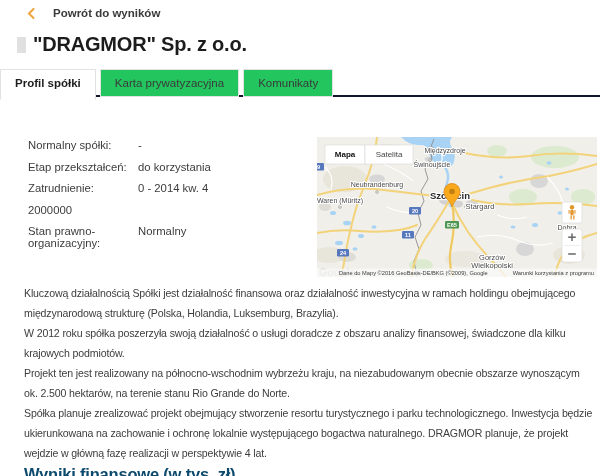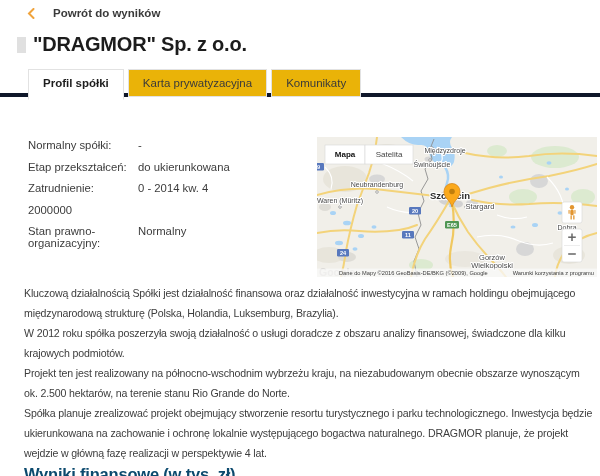--- a/index.html
+++ b/index.html
@@ -11,23 +11,23 @@
   
   .back-link{position:absolute;top:7px;left:27px;display:flex;align-items:center;gap:18px;
     font-size:11.5px;font-weight:bold;color:#3a3a3a;cursor:pointer;}
   .back-link svg{display:block;}
   
   .title-row{position:absolute;top:33px;left:17px;display:flex;align-items:center;}
   .title-marker{width:9px;height:16px;background:#e0e0e0;margin-right:7px;}
   .page-title{font-size:20px;font-weight:bold;color:#1c1c1c;letter-spacing:-0.2px;}
   
   .tabs{position:absolute;top:69px;left:0;width:600px;height:28px;box-sizing:border-box;
-    padding-left:28px;border-bottom:4px solid #0f172a;display:flex;align-items:flex-start;}
+    border-bottom:2px solid #0f172a;display:flex;align-items:flex-start;}
   .tab{box-sizing:border-box;height:28px;line-height:27px;padding:0 14px;font-size:11.5px;
-    background:#eab308;border:1px solid #e2e2e2;margin-right:4px;color:#3a3a3a;cursor:pointer;white-space:nowrap;}
+    background:#22c55e;border:1px solid #e2e2e2;margin-right:4px;color:#3a3a3a;cursor:pointer;white-space:nowrap;}
   .tab.active{background:#fff;font-weight:bold;color:#1d1d1d;height:31px;border-bottom:1px solid #fff;position:relative;z-index:2;}
   
   .details{position:absolute;top:139px;left:28px;width:285px;font-size:11.3px;color:#3c3c3c;}
   .detail-row{display:flex;margin-bottom:9.5px;}
   .detail-label{width:110px;flex:none;}
   .detail-value{flex:1;}
   
   .map{position:absolute;top:137px;left:317px;width:280px;height:140px;background:#f1efe9;}
   .map svg{display:block;}
   .mlabel{font-size:7px;fill:#4a4a4a;text-anchor:middle;
@@ -67,21 +67,21 @@
   <div class="tab">Komunikaty</div>
 </div>
 
 <div class="details">
   <div class="detail-row">
     <span class="detail-label">Normalny spółki:</span>
     <span class="detail-value">-</span>
   </div>
   <div class="detail-row">
     <span class="detail-label">Etap przekształceń:</span>
-    <span class="detail-value">do ukierunkowana</span>
+    <span class="detail-value">do korzystania</span>
   </div>
   <div class="detail-row">
     <span class="detail-label">Zatrudnienie:</span>
     <span class="detail-value">0 - 2014 kw. 4</span>
   </div>
   <div class="detail-row">
     <span class="detail-value">2000000</span>
   </div>
   <div class="detail-row">
     <span class="detail-label">Stan prawno-organizacyjny:</span>

